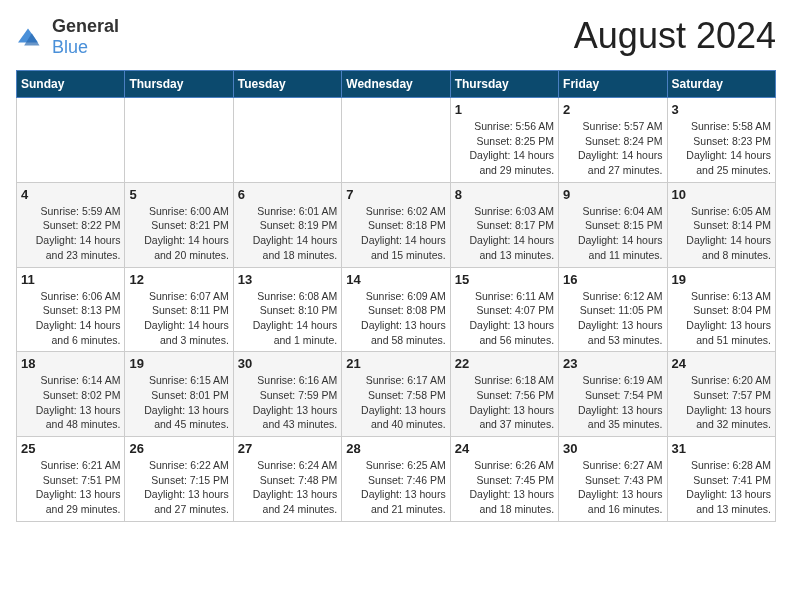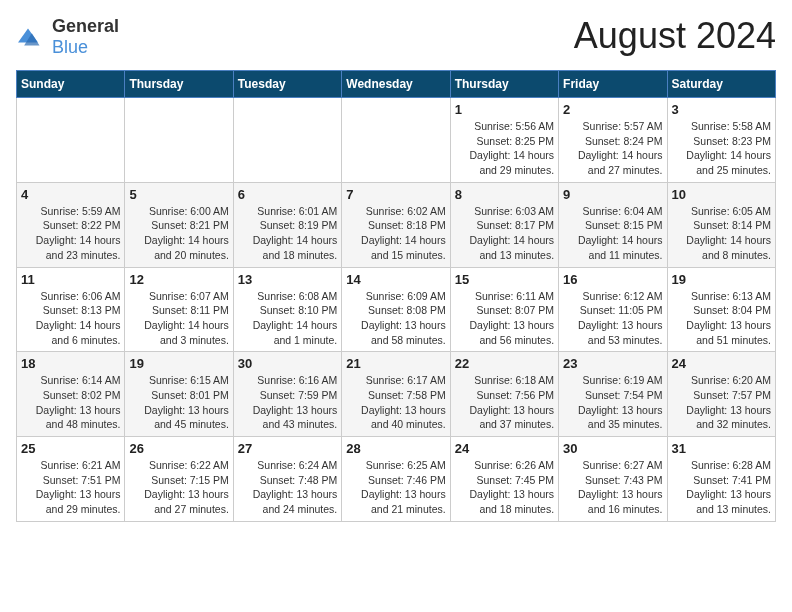--- a/index.html
+++ b/index.html
@@ -214,21 +214,21 @@
         </td>
         <td>
           <span class="day-number">14</span>
           <div class="day-info">Sunrise: 6:09 AM
 Sunset: 8:08 PM
 Daylight: 13 hours and 58 minutes.</div>
         </td>
         <td>
           <span class="day-number">15</span>
           <div class="day-info">Sunrise: 6:11 AM
-Sunset: 8:07 PM
+Sunset: 4:07 PM
 Daylight: 13 hours and 56 minutes.</div>
         </td>
         <td>
           <span class="day-number">16</span>
           <div class="day-info">Sunrise: 6:12 AM
 Sunset: 11:05 PM
 Daylight: 13 hours and 53 minutes.</div>
         </td>
         <td>
           <span class="day-number">19</span>

